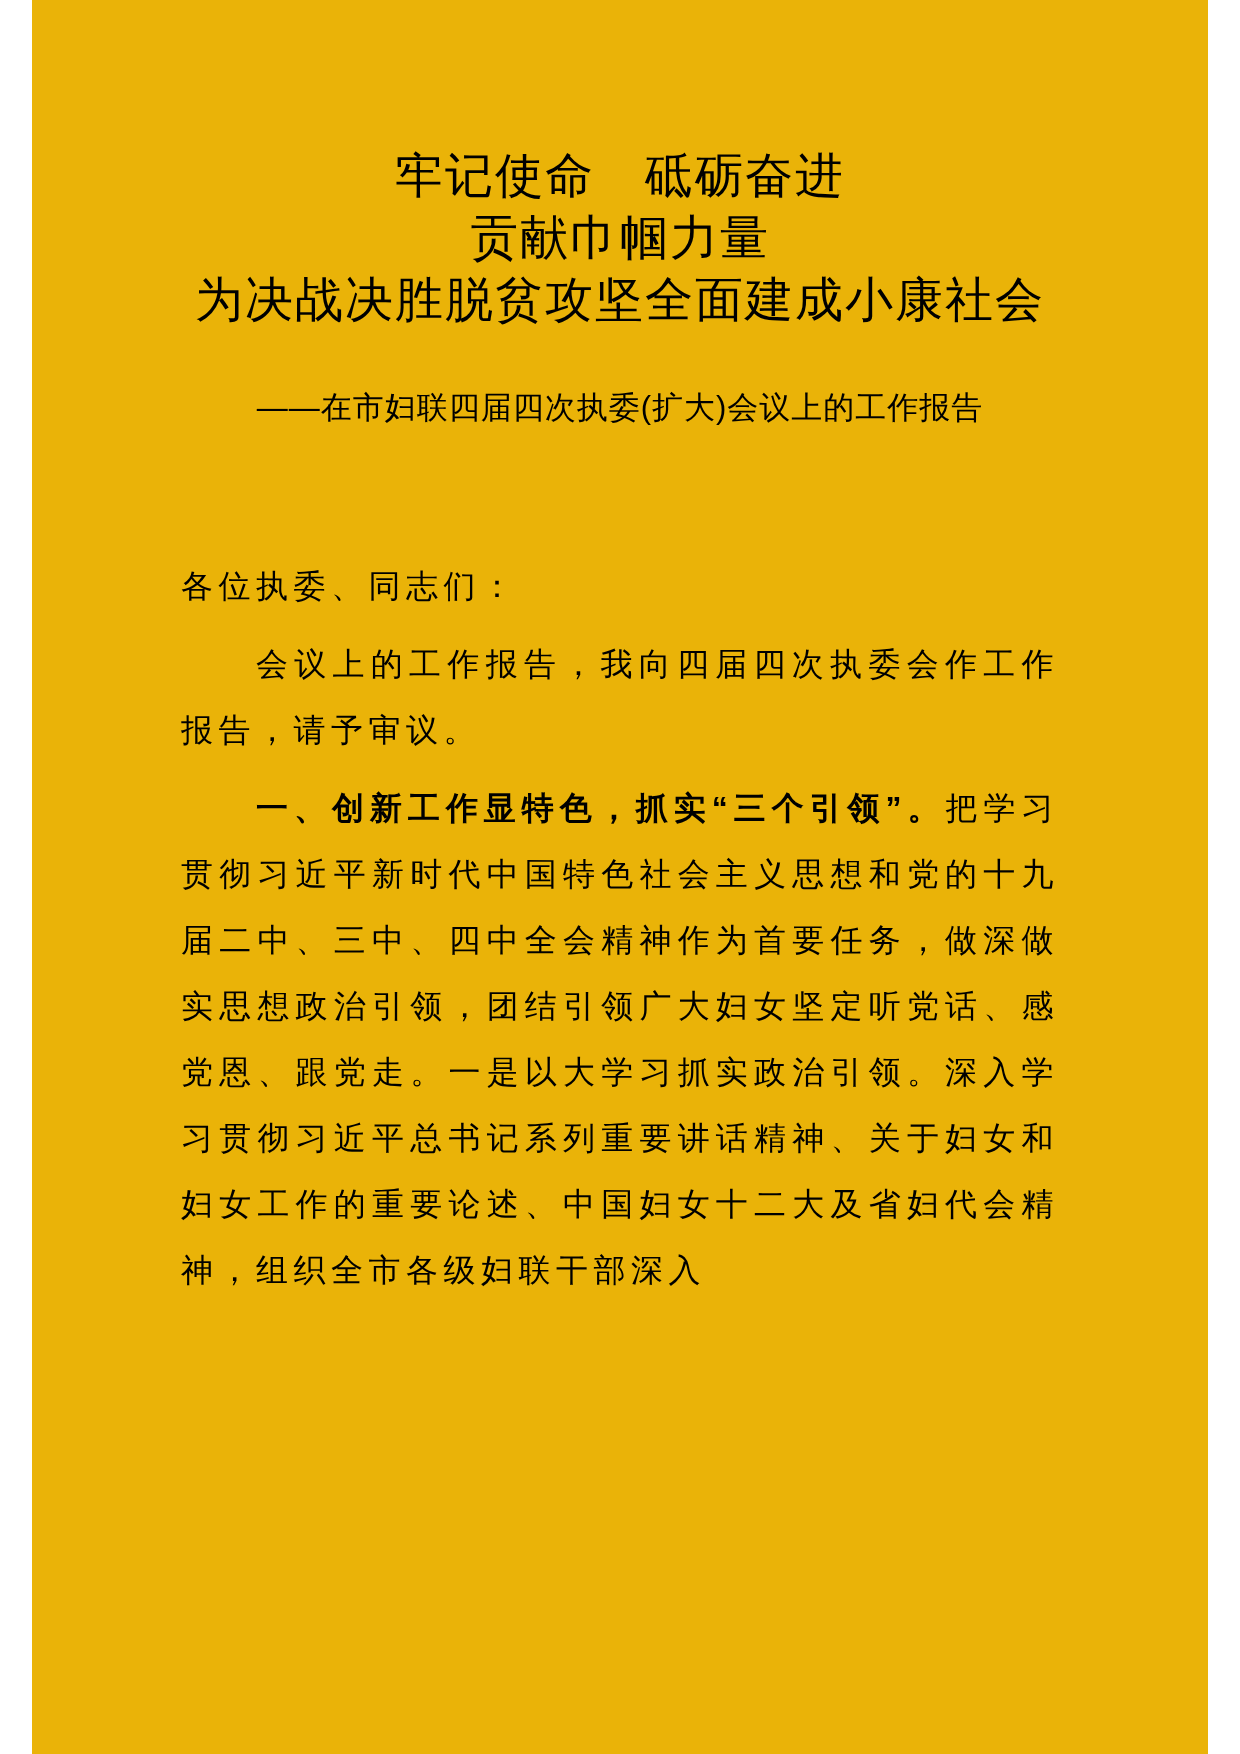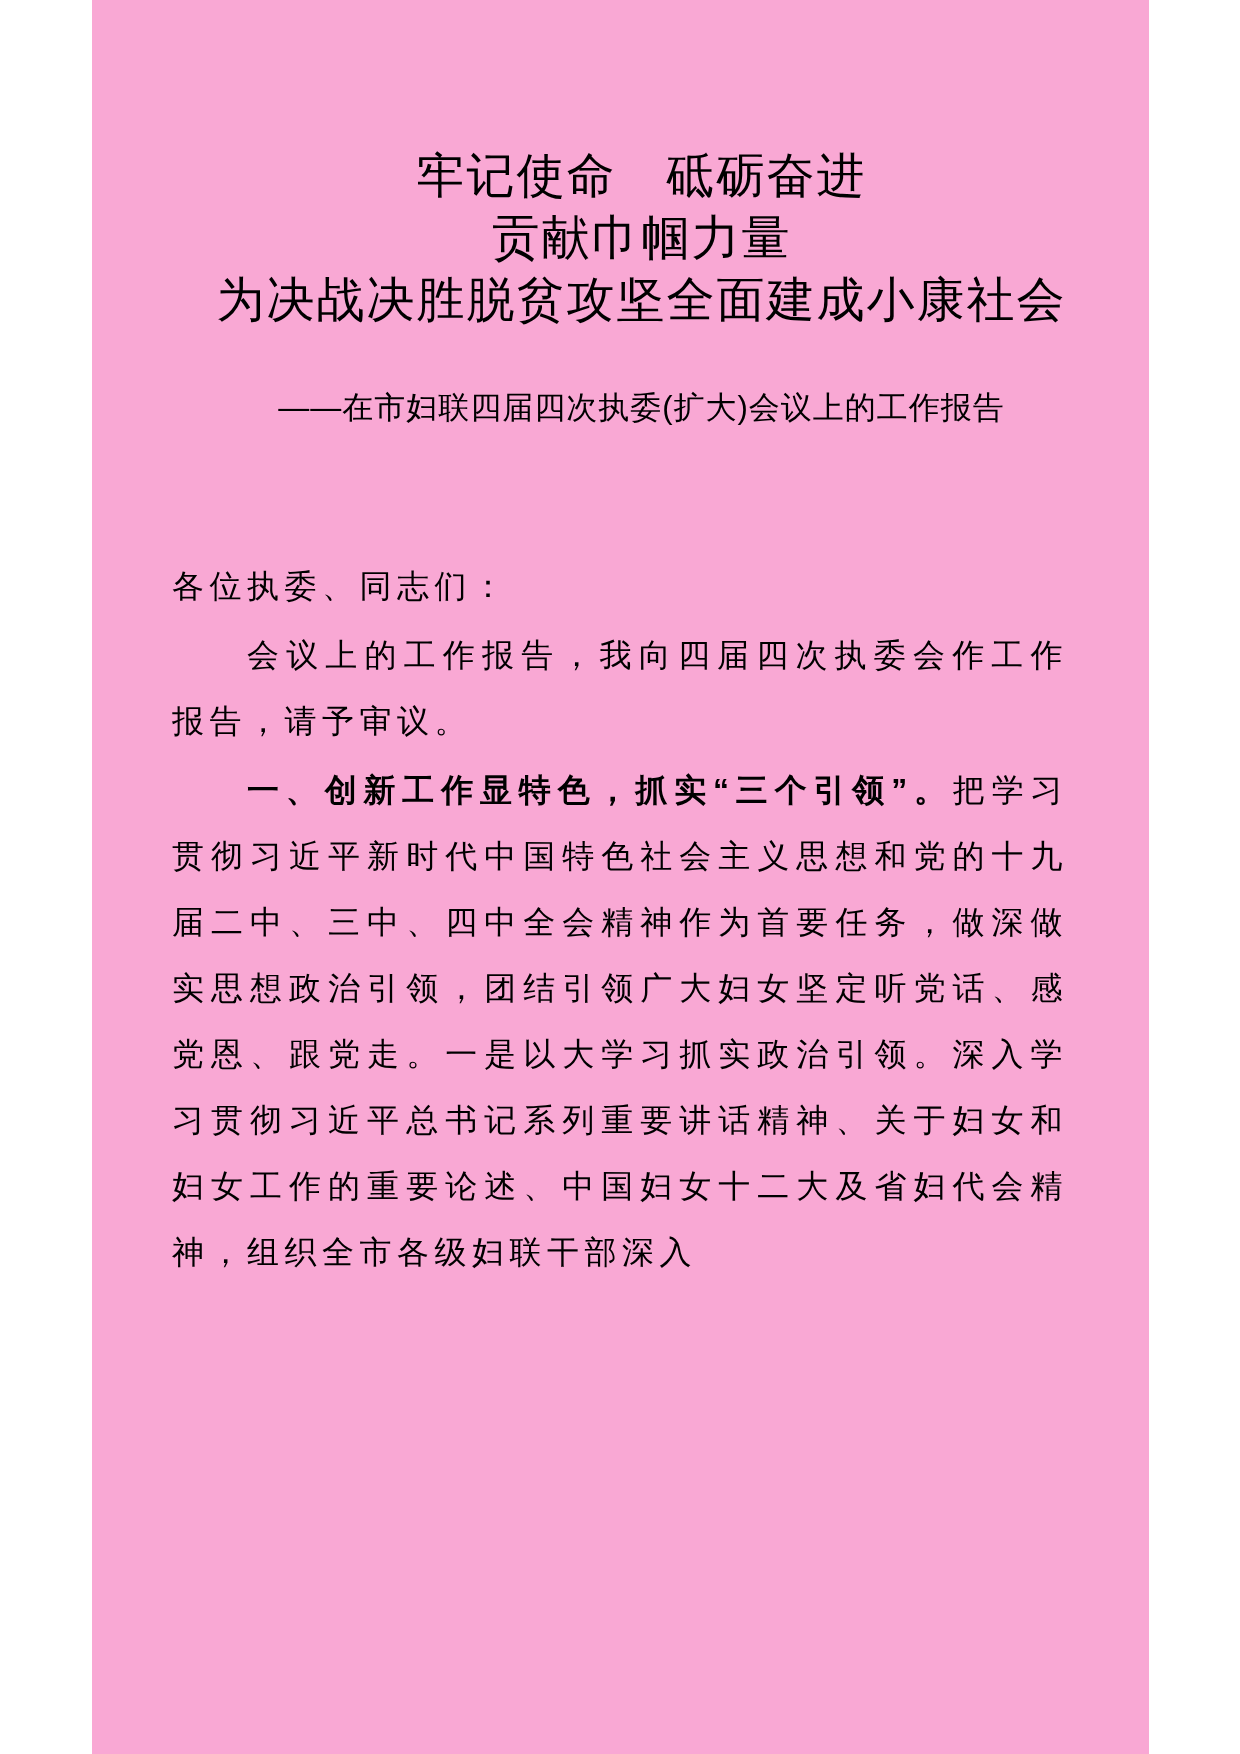--- a/index.html
+++ b/index.html
@@ -2,24 +2,24 @@
 <html lang="zh"><head>
 <meta charset="utf-8">
 <style>
   html, body {
     margin: 0;
     padding: 0;
     background: #ffffff;
   }
   .page {
     position: relative;
-    width: 1057px;
+    width: 1176px;
     height: 1754px;
     margin: 0 auto;
-    background: #f9a8d4;
+    background: #eab308;
     overflow: hidden;
     color: #000000;
     font-family: "Liberation Sans", "DejaVu Sans", sans-serif;
   }
   .doc-title {
     margin: 145px auto 0 auto;
     width: 1100px;
     font-size: 48px;
     line-height: 62px;
     font-weight: normal;
@@ -44,21 +44,21 @@
   .doc-body {
     margin: 122px auto 0 auto;
     width: 902px;
     font-size: 32px;
     line-height: 66px;
     letter-spacing: 5.5px;
     text-align: justify;
     color: #000000;
   }
   .doc-body p {
-    margin: 3px;
+    margin: 12px;
     padding: 0;
   }
   .doc-body p.indent {
     text-indent: 75px;
   }
   .doc-body .bold {
     font-weight: bold;
   }
 </style>
 </head>

